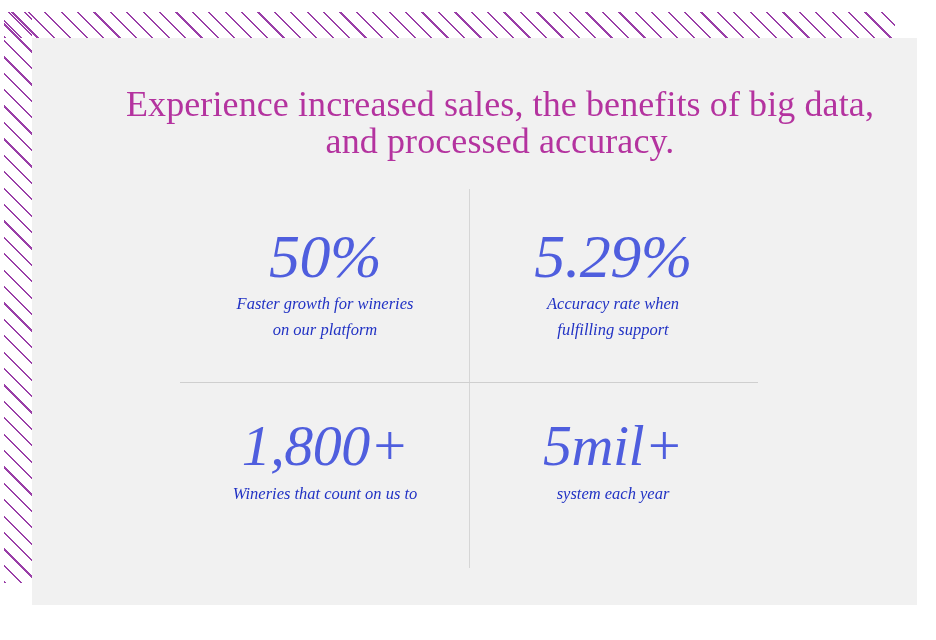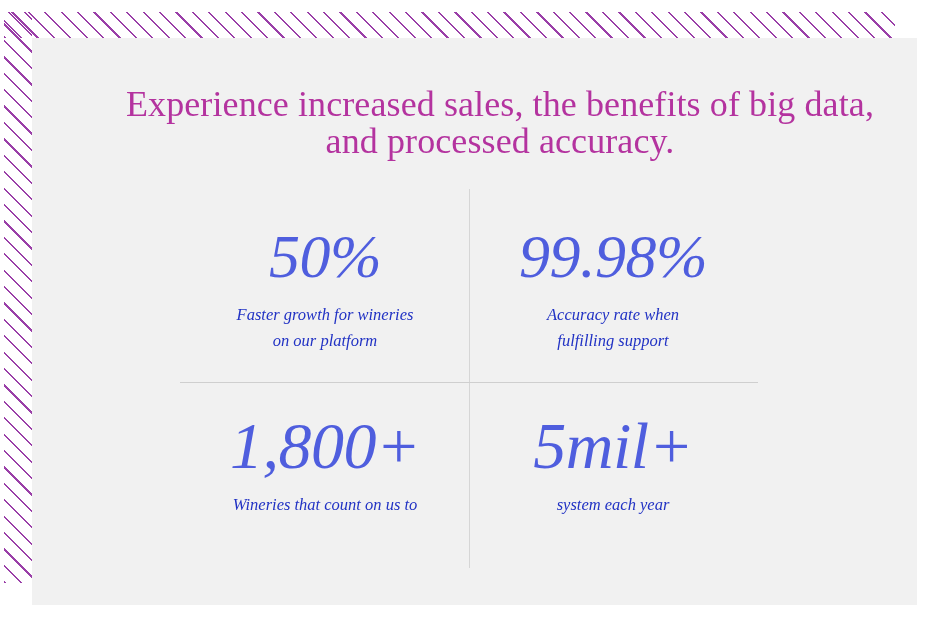--- a/index.html
+++ b/index.html
@@ -97,24 +97,23 @@
   .stat-value {
     color: #4f5ede;
     font-family: "Liberation Serif", serif;
     font-weight: 400;
     font-size: 62px;
     line-height: 70px;
     letter-spacing: -0.5px;
     white-space: nowrap;
   }
   .cell-bl .stat-value,
-  .cell-br .stat-value { font-size: 66px; text-align: center; }
+  .cell-br .stat-value { font-size: 58px; text-align: center; }
 
   .stat-caption {
-    margin-top: 11px;
     color: #2132c4;
     font-family: "Liberation Serif", serif;
     font-size: 16.5px;
     line-height: 26px;
     font-weight: 400;
   }
   .stat-caption .cln { display: block; white-space: nowrap; }
 
   
   .divider-v {
@@ -156,21 +155,21 @@
 
       <div class="cell cell-tl">
         <div class="stat-value">50%</div>
         <div class="stat-caption">
           <span class="cln">Faster growth for wineries</span>
           <span class="cln">on our platform</span>
         </div>
       </div>
 
       <div class="cell cell-tr">
-        <div class="stat-value">99.98%</div>
+        <div class="stat-value">5.29%</div>
         <div class="stat-caption">
           <span class="cln">Accuracy rate when</span>
           <span class="cln">fulfilling support</span>
         </div>
       </div>
 
       <div class="cell cell-bl">
         <div class="stat-value">1,800+</div>
         <div class="stat-caption">
           <span class="cln">Wineries that count on us to</span>

